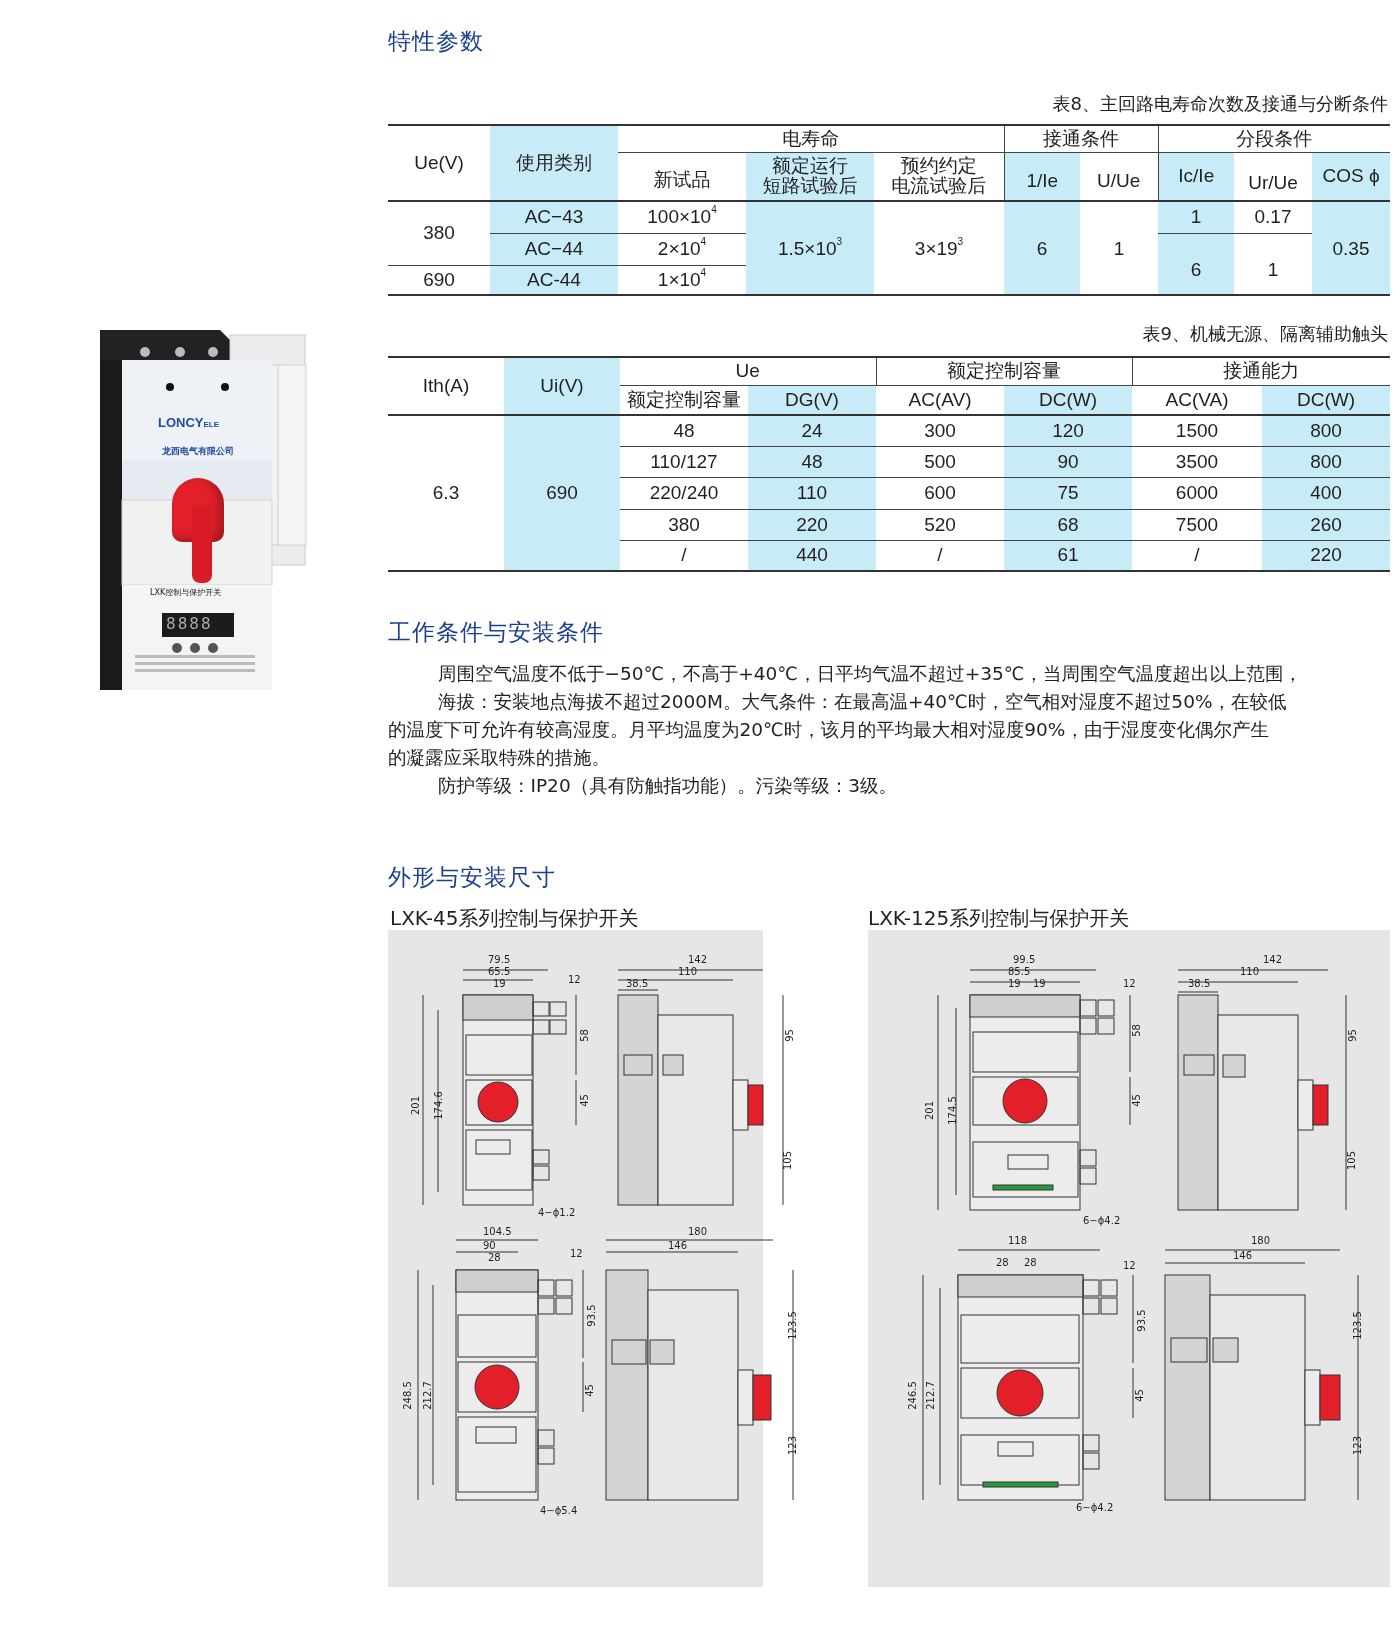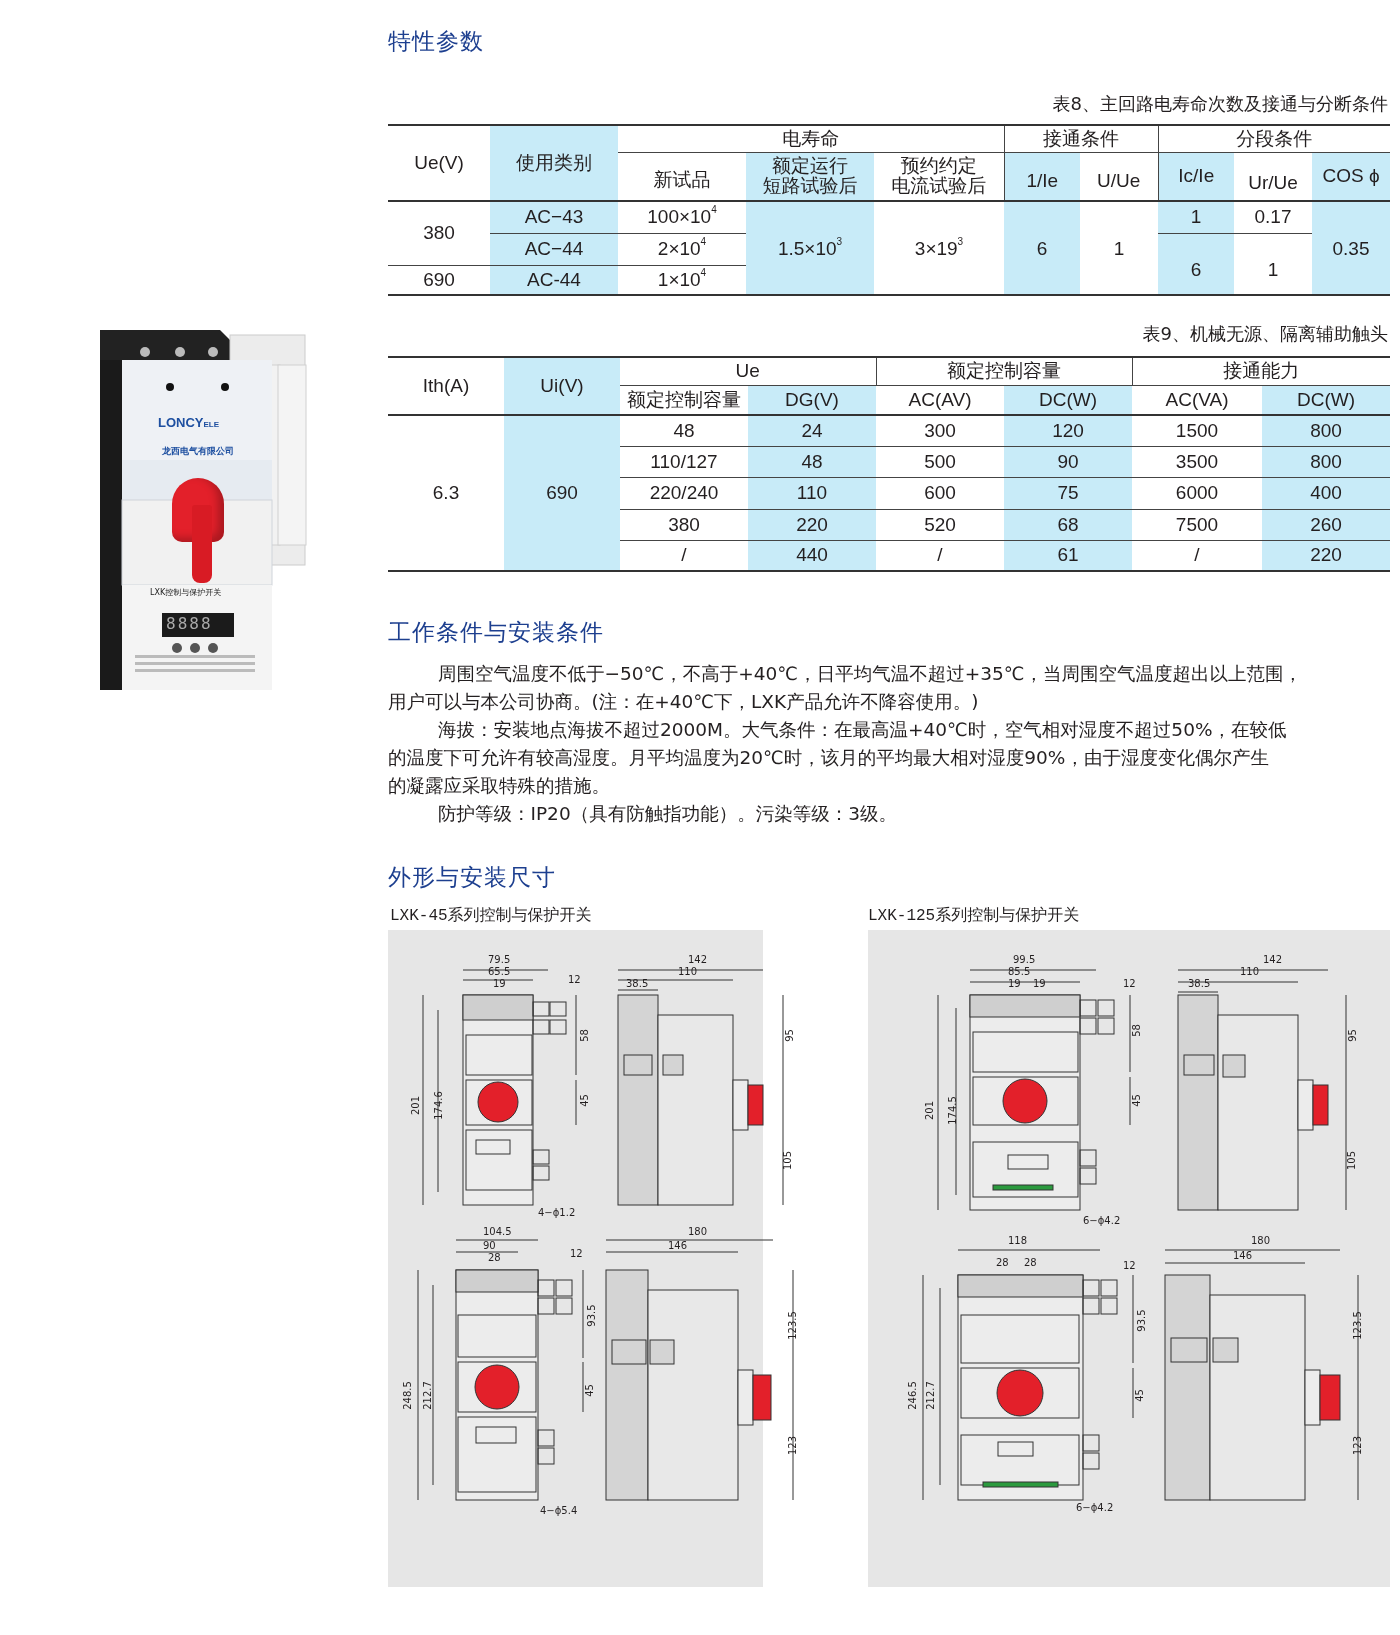--- a/index.html
+++ b/index.html
@@ -11,21 +11,21 @@
   table.spec td{text-align:center;vertical-align:middle;padding:0;line-height:1.05;}
   .bl{background:#c8ebf8;}
   .bt{border-top:2px solid #333;}
   .bb{border-bottom:2px solid #333;}
   .bth{border-top:1.5px solid #444;}
   .br{border-right:1.5px solid #444;}
   sup{font-size:10px;vertical-align:top;position:relative;top:-2px;}
   .para{position:absolute;left:388px;width:1010px;font-size:18.5px;line-height:28px;color:#231f20;}
   .para p{margin:0;}
   .ind{text-indent:50px;}
-  .dcap{position:absolute;font-size:16px;color:#231f20;font-family:Liberation Mono, monospace;}
+  .dcap{position:absolute;font-size:20px;color:#231f20;}
   .panel{position:absolute;background:#e6e6e6;}
   .product{position:absolute;left:100px;top:330px;width:215px;height:360px;}
 </style>
 </head>
 <body>
 
 <div class="sec-title" style="left:388px;top:26px;">特性参数</div>
 
 <div class="tcap" style="right:12px;top:92px;">表8、主回路电寿命次数及接通与分断条件</div>
 
@@ -190,21 +190,20 @@
   <div class="abs" style="left:62px;top:115px;font-size:9px;font-weight:bold;color:#1d4fa0;">龙西电气有限公司</div>
   <div class="abs" style="left:72px;top:148px;width:52px;height:64px;background:#e3202a;border-radius:26px 26px 10px 10px;box-shadow:inset -6px -4px 8px rgba(0,0,0,.25);"></div>
   <div class="abs" style="left:92px;top:175px;width:20px;height:78px;background:#d81b24;border-radius:3px 3px 8px 8px;"></div>
   <div class="abs" style="left:50px;top:257px;font-size:8px;color:#222;">LXK控制与保护开关</div>
   <div class="abs" style="left:66px;top:284px;font-size:16px;font-family:'DejaVu Sans Mono',monospace;color:#aaa;letter-spacing:2px;">8888</div>
 </div>
 
 <div class="sec-title" style="left:388px;top:617px;">工作条件与安装条件</div>
 <div class="para" style="top:660px;">
   <p class="ind">周围空气温度不低于−50℃，不高于+40℃，日平均气温不超过+35℃，当周围空气温度超出以上范围，</p>
-  <p>用户可以与本公司协商。(注：在+40℃下，LXK产品允许不降容使用。)</p>
   <p class="ind">海拔：安装地点海拔不超过2000M。大气条件：在最高温+40℃时，空气相对湿度不超过50%，在较低</p>
   <p>的温度下可允许有较高湿度。月平均温度为20℃时，该月的平均最大相对湿度90%，由于湿度变化偶尔产生</p>
   <p>的凝露应采取特殊的措施。</p>
   <p class="ind">防护等级：IP20（具有防触指功能）。污染等级：3级。</p>
 </div>
 
 <div class="sec-title" style="left:388px;top:862px;">外形与安装尺寸</div>
 
 <div class="dcap" style="left:390px;top:905px;">LXK-45系列控制与保护开关</div>
 <div class="dcap" style="left:868px;top:905px;">LXK-125系列控制与保护开关</div>

